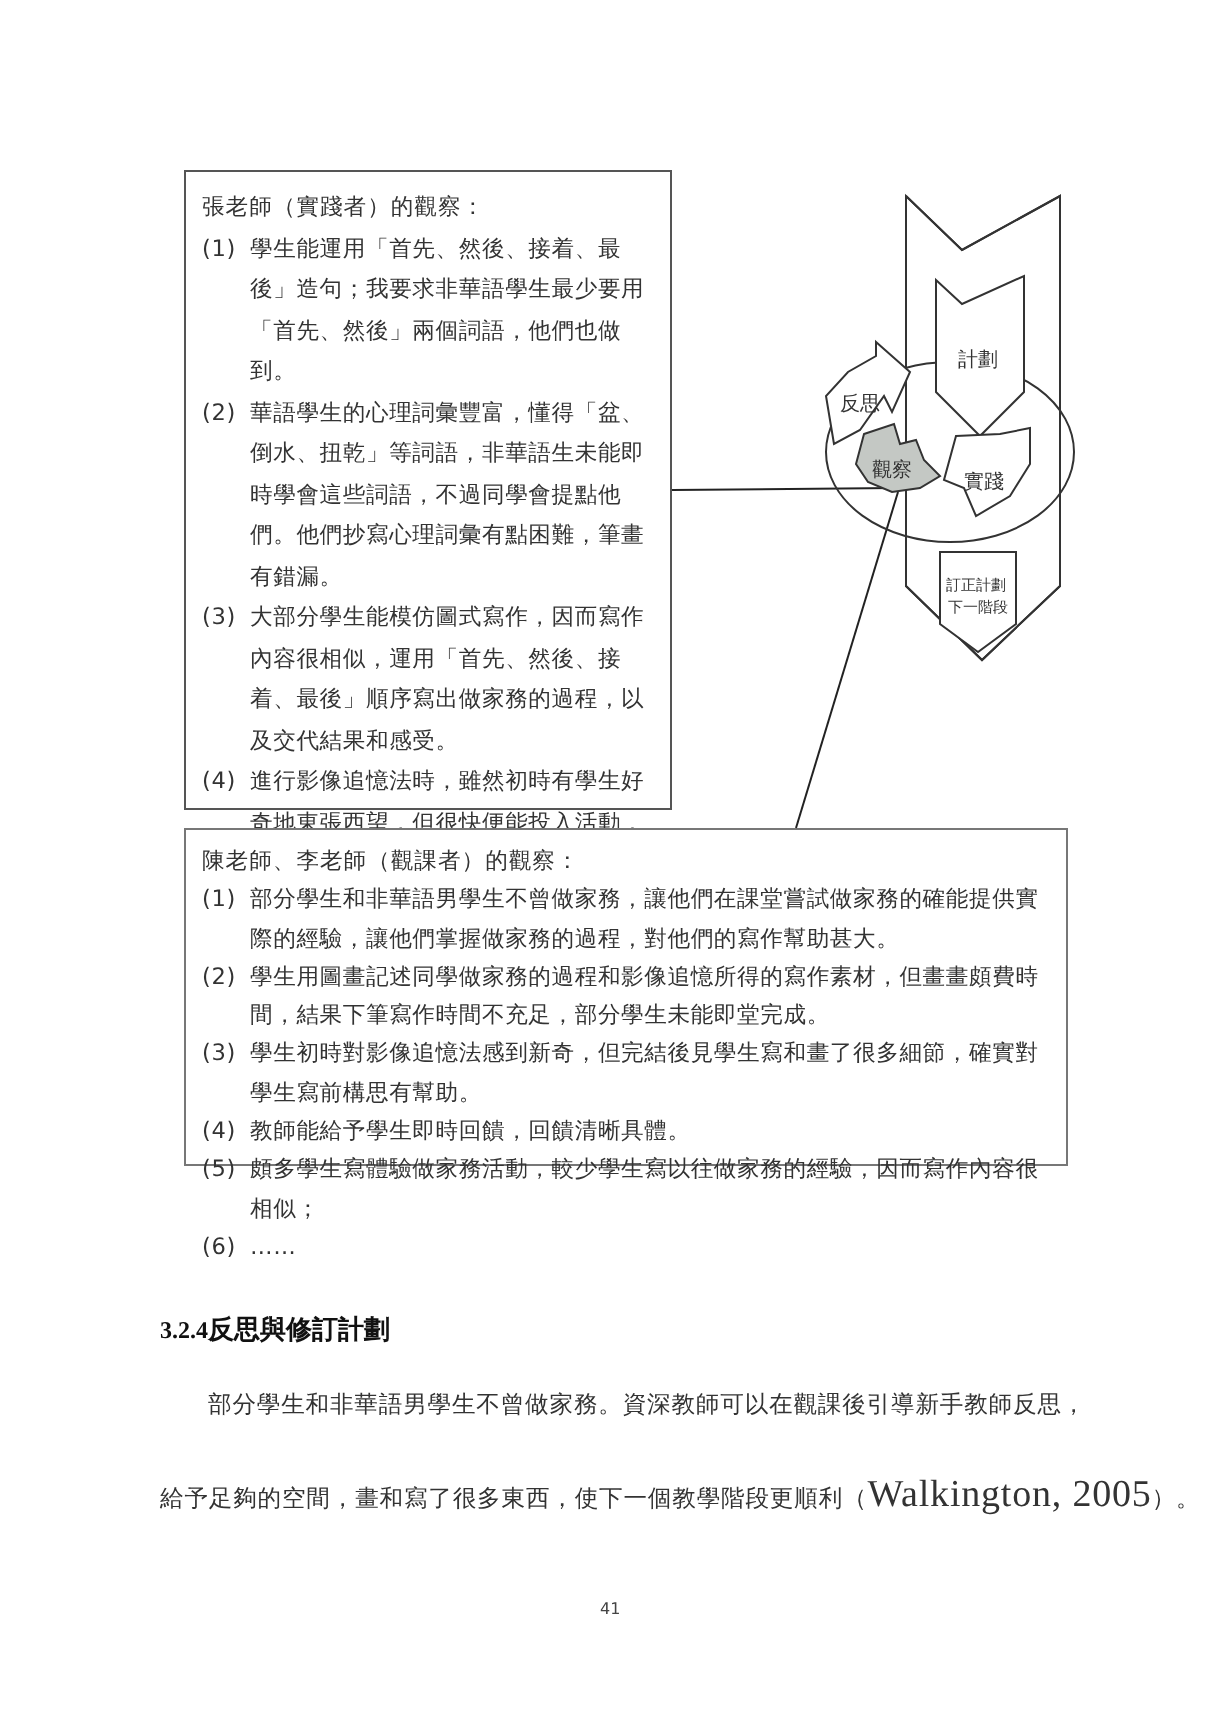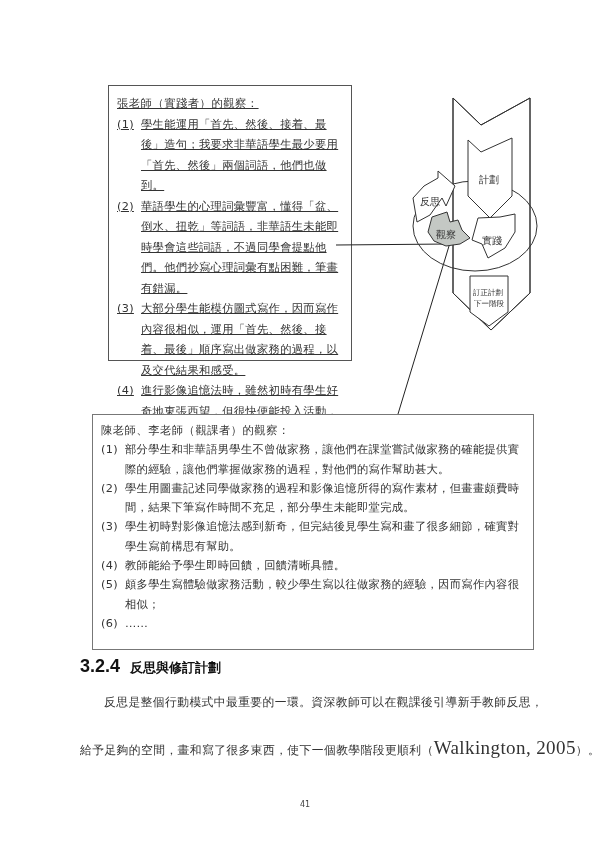--- a/index.html
+++ b/index.html
@@ -1,29 +1,29 @@
 <!DOCTYPE html>
 <html><head>
 <meta charset="utf-8">
 <style>
   html, body { margin:0; padding:0; background:#fff; }
   body { width:612px; height:858px; position:relative; overflow:hidden;
          font-family:"DejaVu Sans", sans-serif; color:#333; }
   .box { position:absolute; border:1px solid #555; background:#fff; box-sizing:border-box; }
-  #box1 { left:108px; top:85px; width:244px; height:276px; padding:8px 8px 0 8px;text-decoration:underline; }
-  #box2 { left:92px; top:414px; width:442px; height:236px; padding:6px 8px 0 8px; border-color:#777; }
+  #box1 { left:92px; top:85px; width:244px; height:320px; padding:8px 8px 0 8px; }
+  #box2 { left:92px; top:414px; width:442px; height:169px; padding:6px 8px 0 8px; border-color:#777; }
   .box-title { font-size:11.3px; line-height:20.5px; letter-spacing:0.5px; }
   .item { font-size:11.3px; line-height:20.5px; display:flex; letter-spacing:0.3px; }
   #box2 .item, #box2 .box-title { line-height:19.3px; }
   .num { flex:0 0 auto; width:24px; }
   .txt { flex:1; }
   #diagram { position:absolute; left:378px; top:80px; width:170px; height:330px; }
   #lines { position:absolute; left:0; top:0; width:612px; height:858px; pointer-events:none; }
   .heading { position:absolute; left:80px; top:656px; font-size:13px; font-weight:bold; color:#111; }
-  .heading .hnum { font-family:Liberation Sans, sans-serif; font-size:18px; margin-right:10px; }
+  .heading .hnum { font-family:Liberation Serif, serif; font-size:12px; }
   .para { position:absolute; font-size:11.8px; color:#333; letter-spacing:0.4px; }
   #p1 { left:104px; top:695px; }
   #p2 { left:80px; top:737px; }
   .cite { font-family:"Liberation Serif", serif; font-size:19px; }
   .pagenum { position:absolute; left:300px; top:800px; font-size:8px; color:#444; }
   .dlabel { font-family:"DejaVu Serif", serif; font-size:10px; fill:#333; }
 </style>
 </head>
 <body>
 
@@ -107,16 +107,16 @@
 
   <path d="M470,276 L508,276 L508,312 L489,326 L470,312 Z" fill="#fff" stroke="#333" stroke-width="1"></path>
   <text class="dlabel" style="font-size:7.5px" x="473" y="295">訂正計劃</text>
   <text class="dlabel" style="font-size:7.5px" x="474" y="306">下一階段</text>
 </svg>
 
 <div class="heading">
   <span class="hnum">3.2.4</span><span>反思與修訂計劃</span>
 </div>
 
-<div class="para" id="p1">反思是整個行動模式中最重要的一環。資深教師可以在觀課後引導新手教師反思，</div>
+<div class="para" id="p1">部分學生和非華語男學生不曾做家務。資深教師可以在觀課後引導新手教師反思，</div>
 <div class="para" id="p2"><span>給予足夠的空間，畫和寫了很多東西，使下一個教學階段更順利（</span><span class="cite">Walkington, 2005</span><span>）。</span></div>
 
 <div class="pagenum">41</div>
 
 </body></html>

